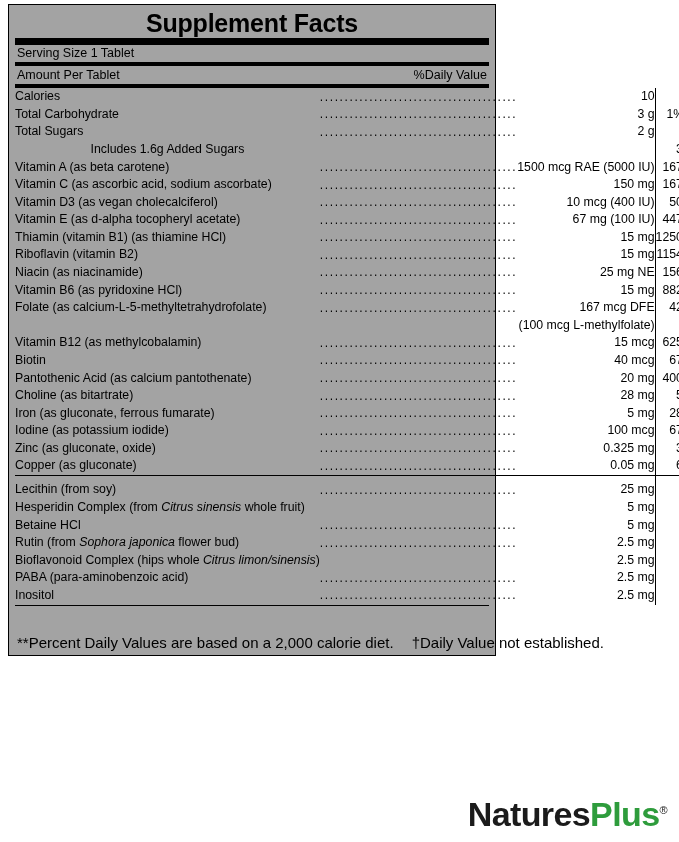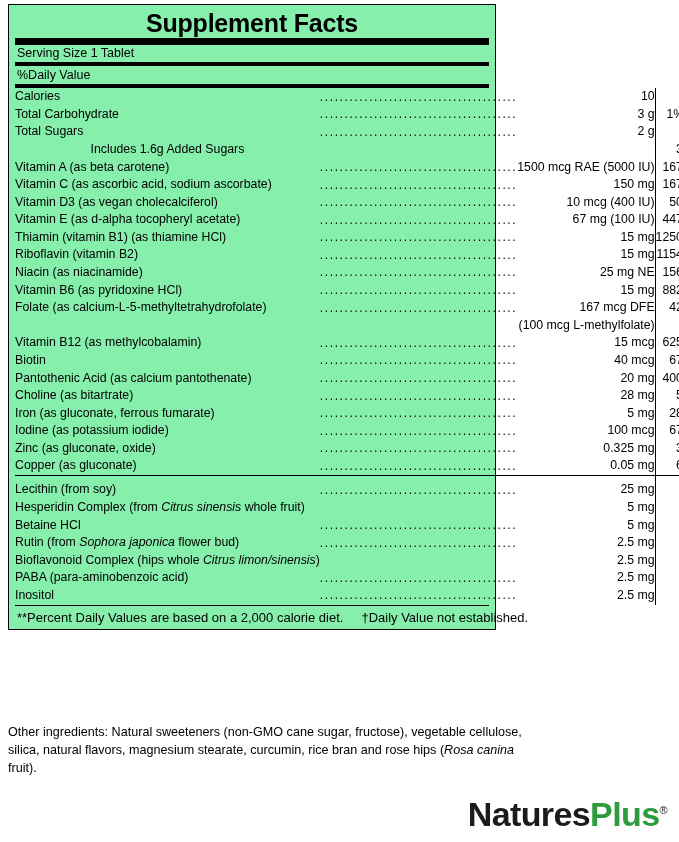--- a/index.html
+++ b/index.html
@@ -19,21 +19,21 @@
     width: 679px;
     height: 842px;
     padding: 0;
   }
   .panel {
     position: absolute;
     left: 8px;
     top: 4px;
     width: 488px;
     border: 1px solid #000;
-    background: #86efac;
+    background: #a3a3a3;
     padding: 4px 6px 2px 6px;
   }
   .title {
     text-align: center;
     font-size: 25px;
     font-weight: bold;
     letter-spacing: -0.2px;
     line-height: 1.05;
     margin: 1px 0 0 0;
   }
@@ -112,23 +112,24 @@
     border-top: 1px solid #000;
     height: 3px;
     padding: 0;
   }
   .sep-row2 td {
     height: 3px;
     padding: 0;
   }
 
   .footnotes {
-    font-size: 13px;
+    font-size: 15px;
     padding: 4px 0 2px 2px;
     white-space: nowrap;
+    margin-top: 24px;
   }
   .footnotes .gap { display: inline-block; width: 18px; }
 
   .other {
     position: absolute;
     left: 8px;
     top: 724px;
     width: 520px;
     font-size: 12.6px;
     line-height: 1.42;
@@ -158,20 +159,21 @@
 <div class="page">
 
   <div class="panel">
 
     <div class="title">Supplement Facts</div>
     <div class="rule-thick"></div>
     <div class="serving">Serving Size 1 Tablet</div>
     <div class="rule-med"></div>
 
     <div class="hdr-row">
+      <div class="hdr-left">Amount Per Tablet</div>
       <div class="hdr-right">%Daily Value</div>
     </div>
     <div class="rule-med"></div>
 
     <table class="facts">
       <tbody id="rows-body">
           <tr>
             <td class="nm">Calories</td>
             <td class="dots">........................................</td>
             <td class="amt">10</td>
@@ -359,21 +361,18 @@
           </tr>
         </tbody>
     </table>
 
     <div class="rule-thin"></div>
     <div class="footnotes">
       <span>**Percent Daily Values are based on a 2,000 calorie diet.</span><span class="gap"></span><span>†Daily Value not established.</span>
     </div>
   </div>
 
-  <div class="other">
-    <span>Other ingredients: Natural sweeteners (non-GMO cane sugar, fructose), vegetable cellulose, silica, natural flavors, magnesium stearate, curcumin, rice bran and rose hips (</span><span class="ital">Rosa canina</span><span> fruit).</span>
-  </div>
 
   <div class="brand">
     <span class="n">Natures</span><span class="p">Plus</span><span class="reg">®</span>
   </div>
 
 </div>
 
 </body></html>

